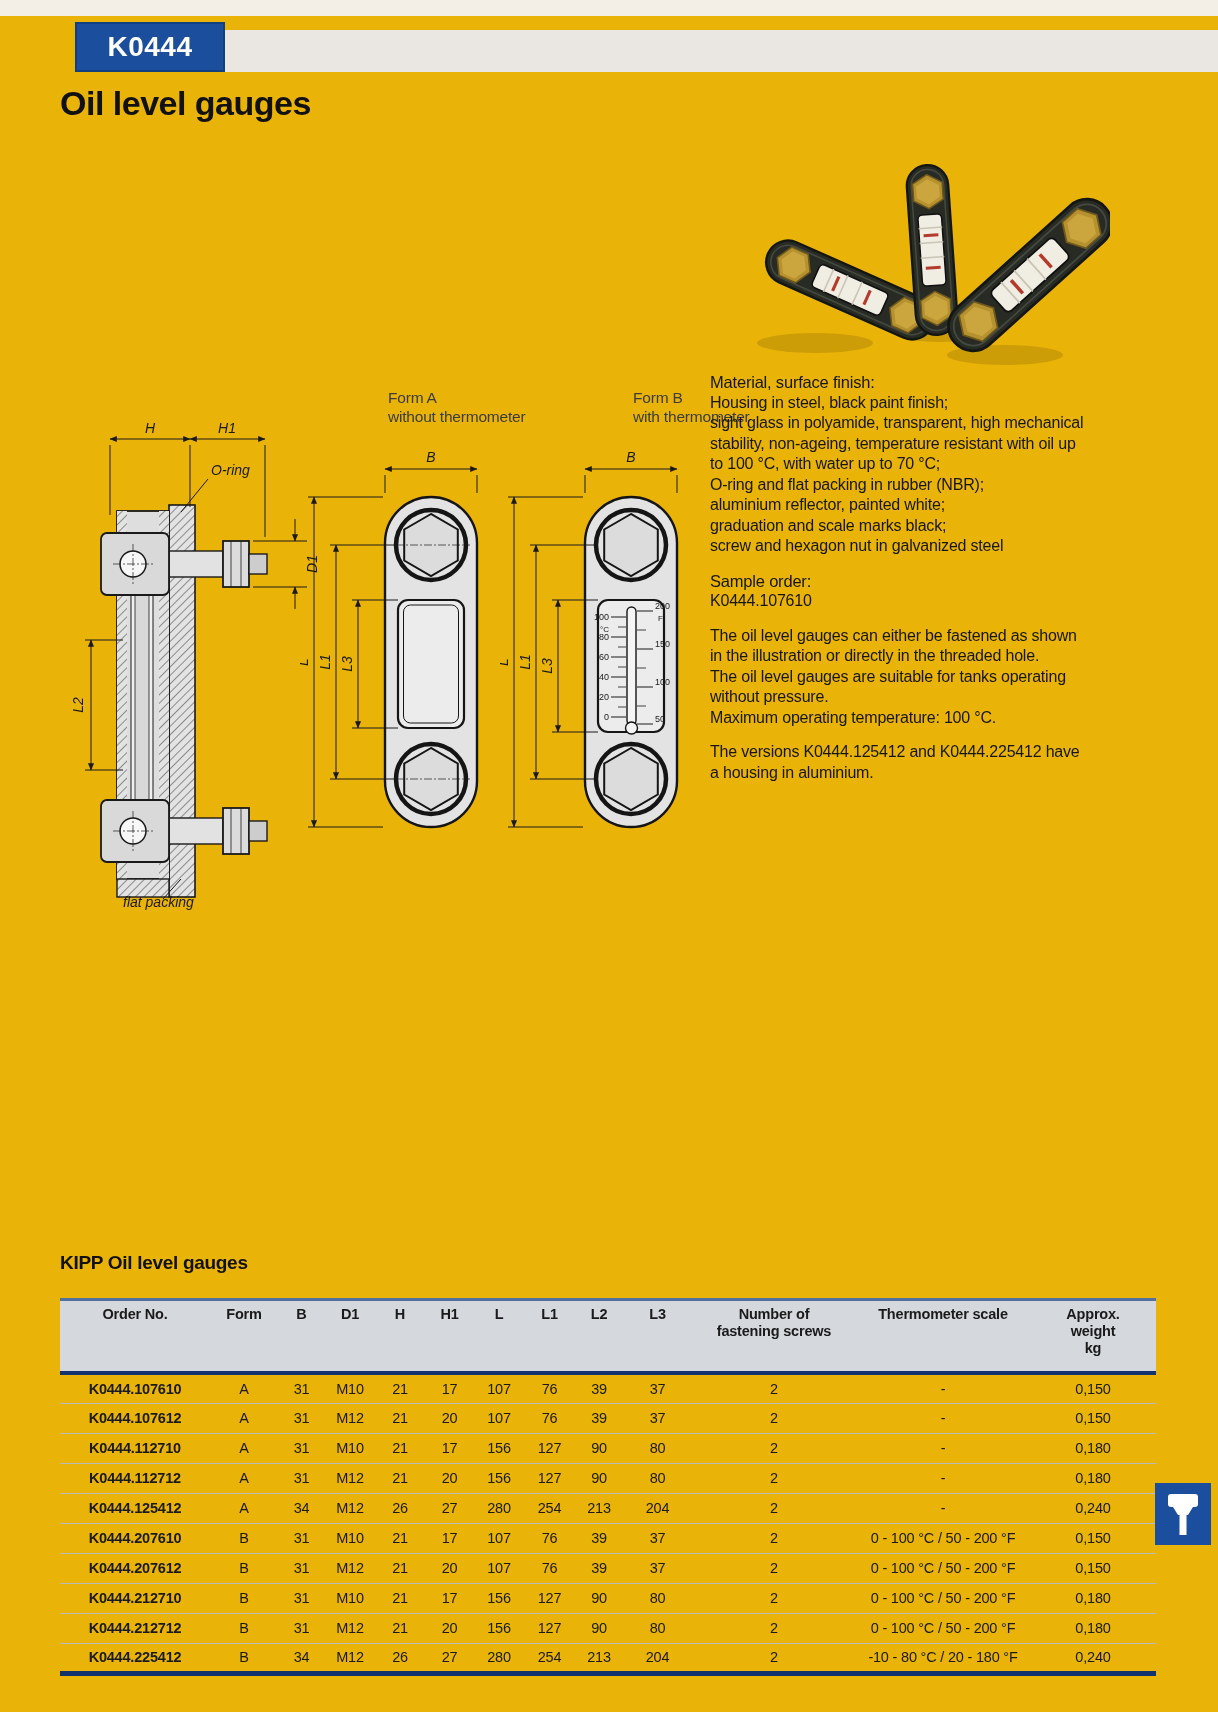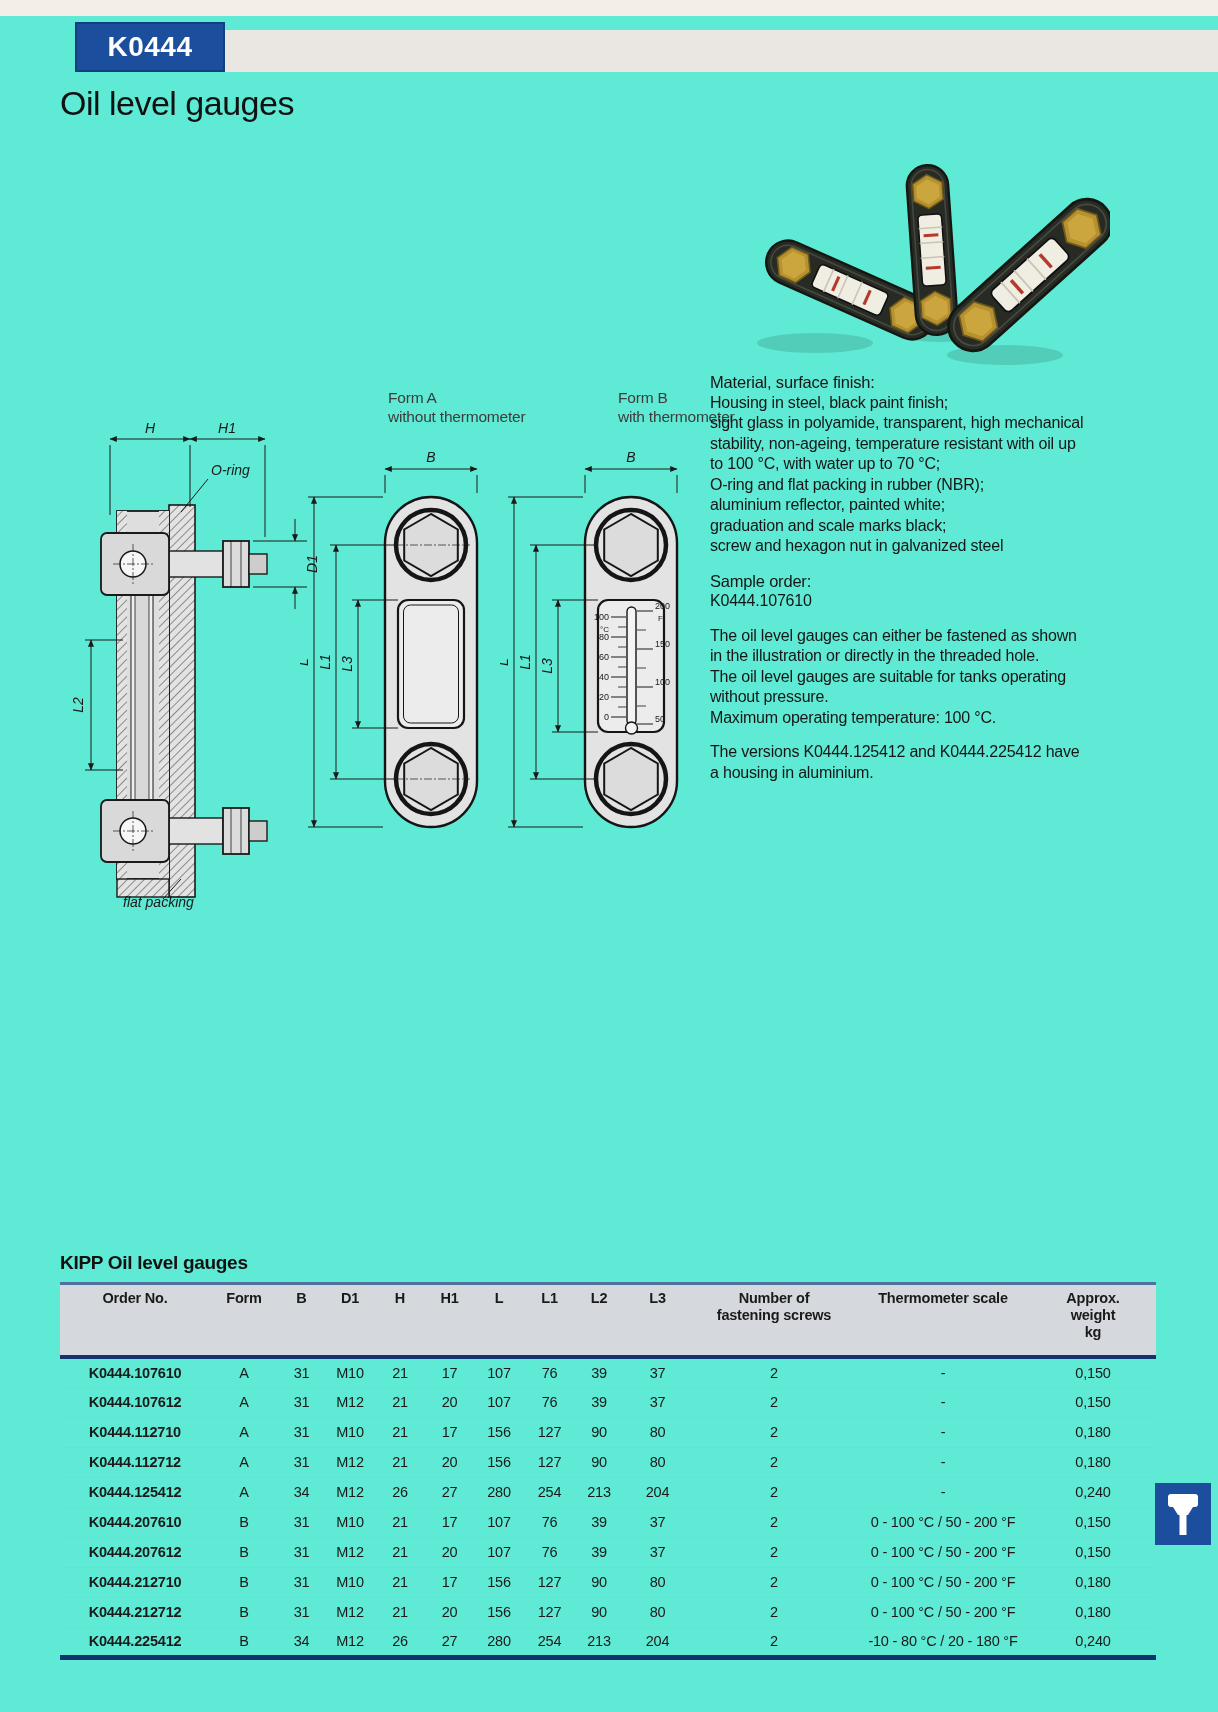--- a/index.html
+++ b/index.html
@@ -1,35 +1,35 @@
 <!DOCTYPE html>
 <html><head>
 <meta charset="utf-8">
 <style>
   *{margin:0;padding:0;box-sizing:border-box}
   html,body{background:#9a9a9a}
-  .page{position:relative;width:1218px;height:1712px;margin:0 auto;background:#5eead4;
+  .page{position:relative;width:1218px;height:1712px;margin:0 auto;background:#eab308;
         font-family:"Liberation Sans",sans-serif;color:#1a1a1a;overflow:hidden}
   .top-strip{position:absolute;left:0;top:0;width:1218px;height:16px;background:#f4efe6}
   .top-band{position:absolute;left:75px;top:30px;width:1143px;height:42px;background:#eae7e2}
   .badge{position:absolute;left:75px;top:22px;width:150px;height:50px;background:#1b4e9c;
          border:2px solid #10407f;display:flex;align-items:center;justify-content:center;
          color:#fff;font-weight:bold;font-size:28px;letter-spacing:.5px}
-  .page-title{position:absolute;left:60px;top:84px;font-size:34px;font-weight:normal;
+  .page-title{position:absolute;left:60px;top:84px;font-size:34px;font-weight:bold;
               letter-spacing:-.5px;color:#111}
   .form-label{position:absolute;font-size:15.5px;line-height:19px;color:#3c3c3c;letter-spacing:-.2px}
   .abs{position:absolute}
   
   .info{position:absolute;left:710px;top:372px;width:412px;font-size:16px;line-height:20.5px;
         color:#161616;letter-spacing:-.2px}
   .info h3{font-size:16.5px;font-weight:normal}
   .info .gap{height:14px}
   
   .table-area{position:absolute;left:60px;top:1252px;width:1096px}
-  .table-title{font-weight:bold;font-size:19px;letter-spacing:-.3px;color:#111;margin-bottom:8px}
+  .table-title{font-weight:bold;font-size:19px;letter-spacing:-.3px;color:#111;margin-bottom:24px}
   table{border-collapse:collapse;width:1096px;table-layout:fixed}
   thead tr{background:#d5d9dd;border-top:3px solid #51709f;border-bottom:4px solid #14336e}
   th{font-size:14.5px;font-weight:bold;vertical-align:top;padding:5px 2px 14px;
      white-space:pre-line;line-height:17px;letter-spacing:-.2px;text-align:center}
   td{font-size:14.5px;text-align:center;height:30px;letter-spacing:-.2px}
   tbody tr{border-bottom:1px solid #b9bcbe}
   tbody tr:last-child{border-bottom:5px solid #14336e}
   td.order-no{font-weight:bold}
   
   .footer{position:absolute;left:0;top:1660px;width:1218px;height:30px;
@@ -146,21 +146,21 @@
     <text class="dim" x="146" y="60">O-ring</text>
     <text class="dim" transform="translate(18,290) rotate(-90)" text-anchor="middle">L2</text>
     <text class="dim" transform="translate(252,149) rotate(-90)" text-anchor="middle">D1</text>
     <text class="dim" x="58" y="492">flat packing</text>
   </svg>
 
   <div class="form-label" style="left:388px;top:388px">
     <div>Form A</div>
     <div>without thermometer</div>
   </div>
-  <div class="form-label" style="left:618px;top:388px">
+  <div class="form-label" style="left:633px;top:388px">
     <div>Form B</div>
     <div>with thermometer</div>
   </div>
 
   <svg class="abs" style="left:300px;top:445px" width="195" height="395" viewBox="0 0 195 395">
     <rect x="85" y="52" width="92" height="330" rx="46" fill="#e3e3e3" stroke="#151515" stroke-width="2.4"></rect>
     <circle cx="131" cy="100" r="35" fill="#e3e3e3" stroke="#151515" stroke-width="4.5"></circle>
     <polygon points="131,69 104.2,84.5 104.2,115.5 131,131 157.8,115.5 157.8,84.5" fill="#dcdcdc" stroke="#151515" stroke-width="2"></polygon>
     <circle cx="131" cy="334" r="35" fill="#e3e3e3" stroke="#151515" stroke-width="4.5"></circle>
     <polygon points="131,303 104.2,318.5 104.2,349.5 131,365 157.8,349.5 157.8,318.5" fill="#dcdcdc" stroke="#151515" stroke-width="2"></polygon>

